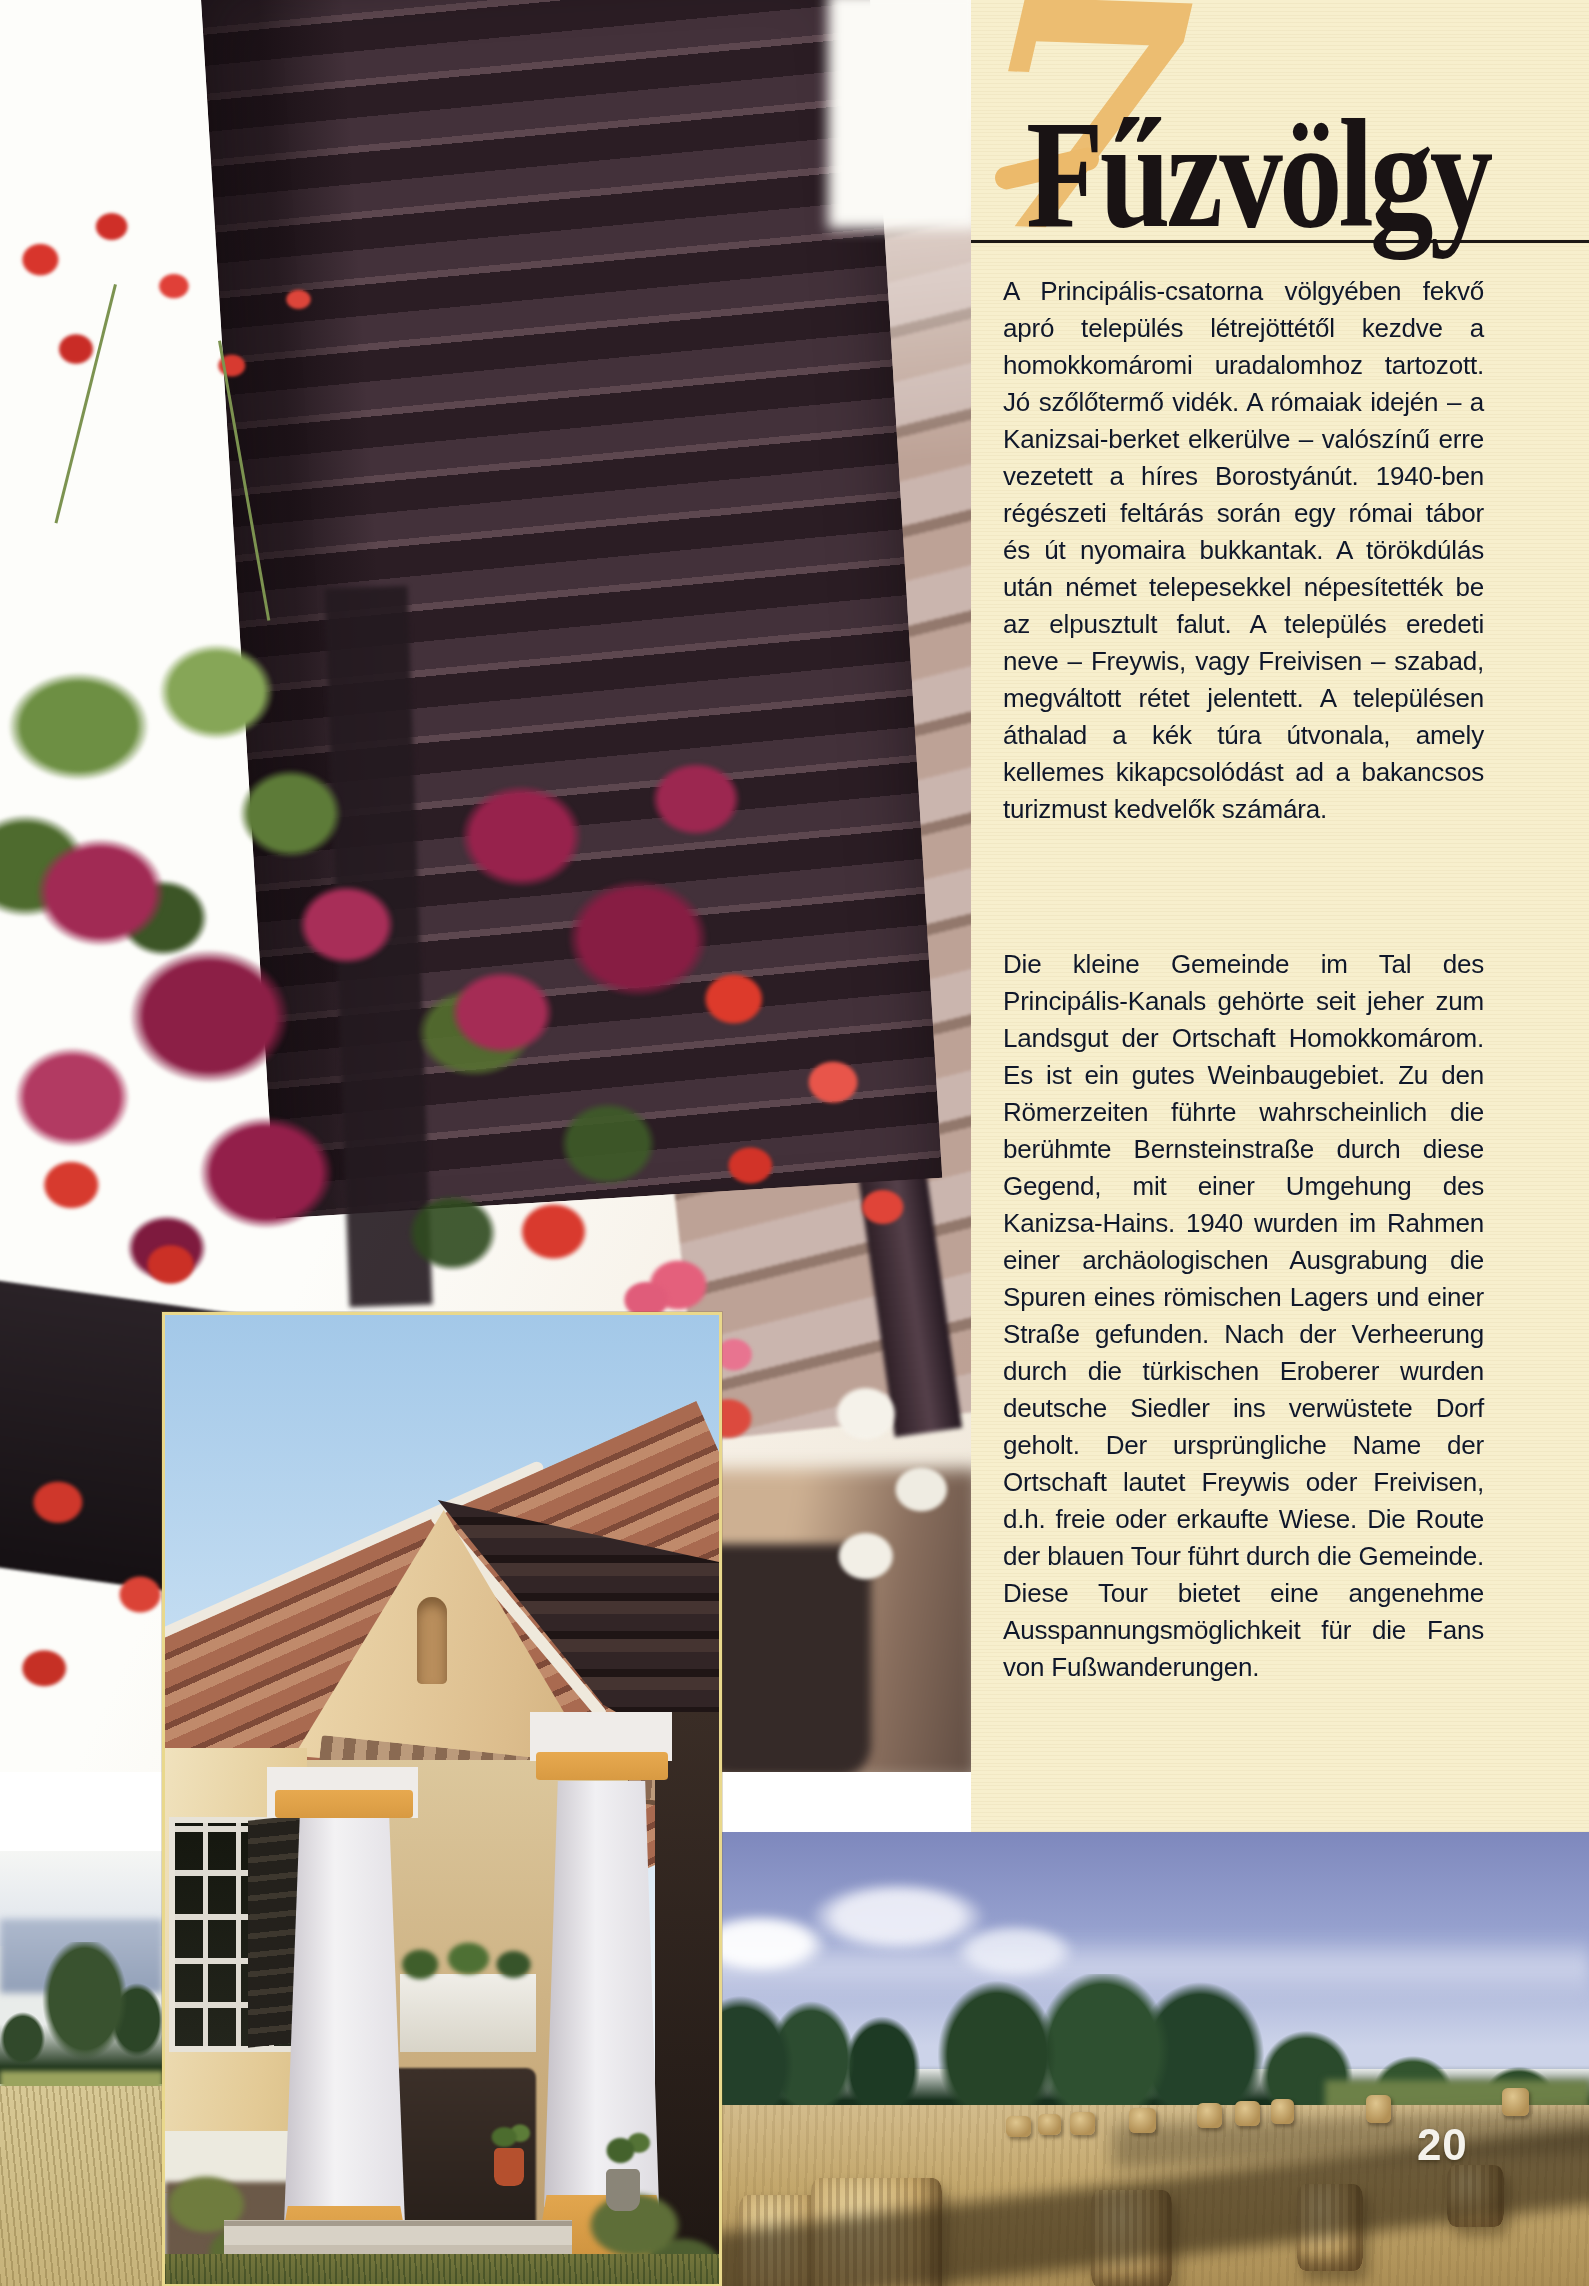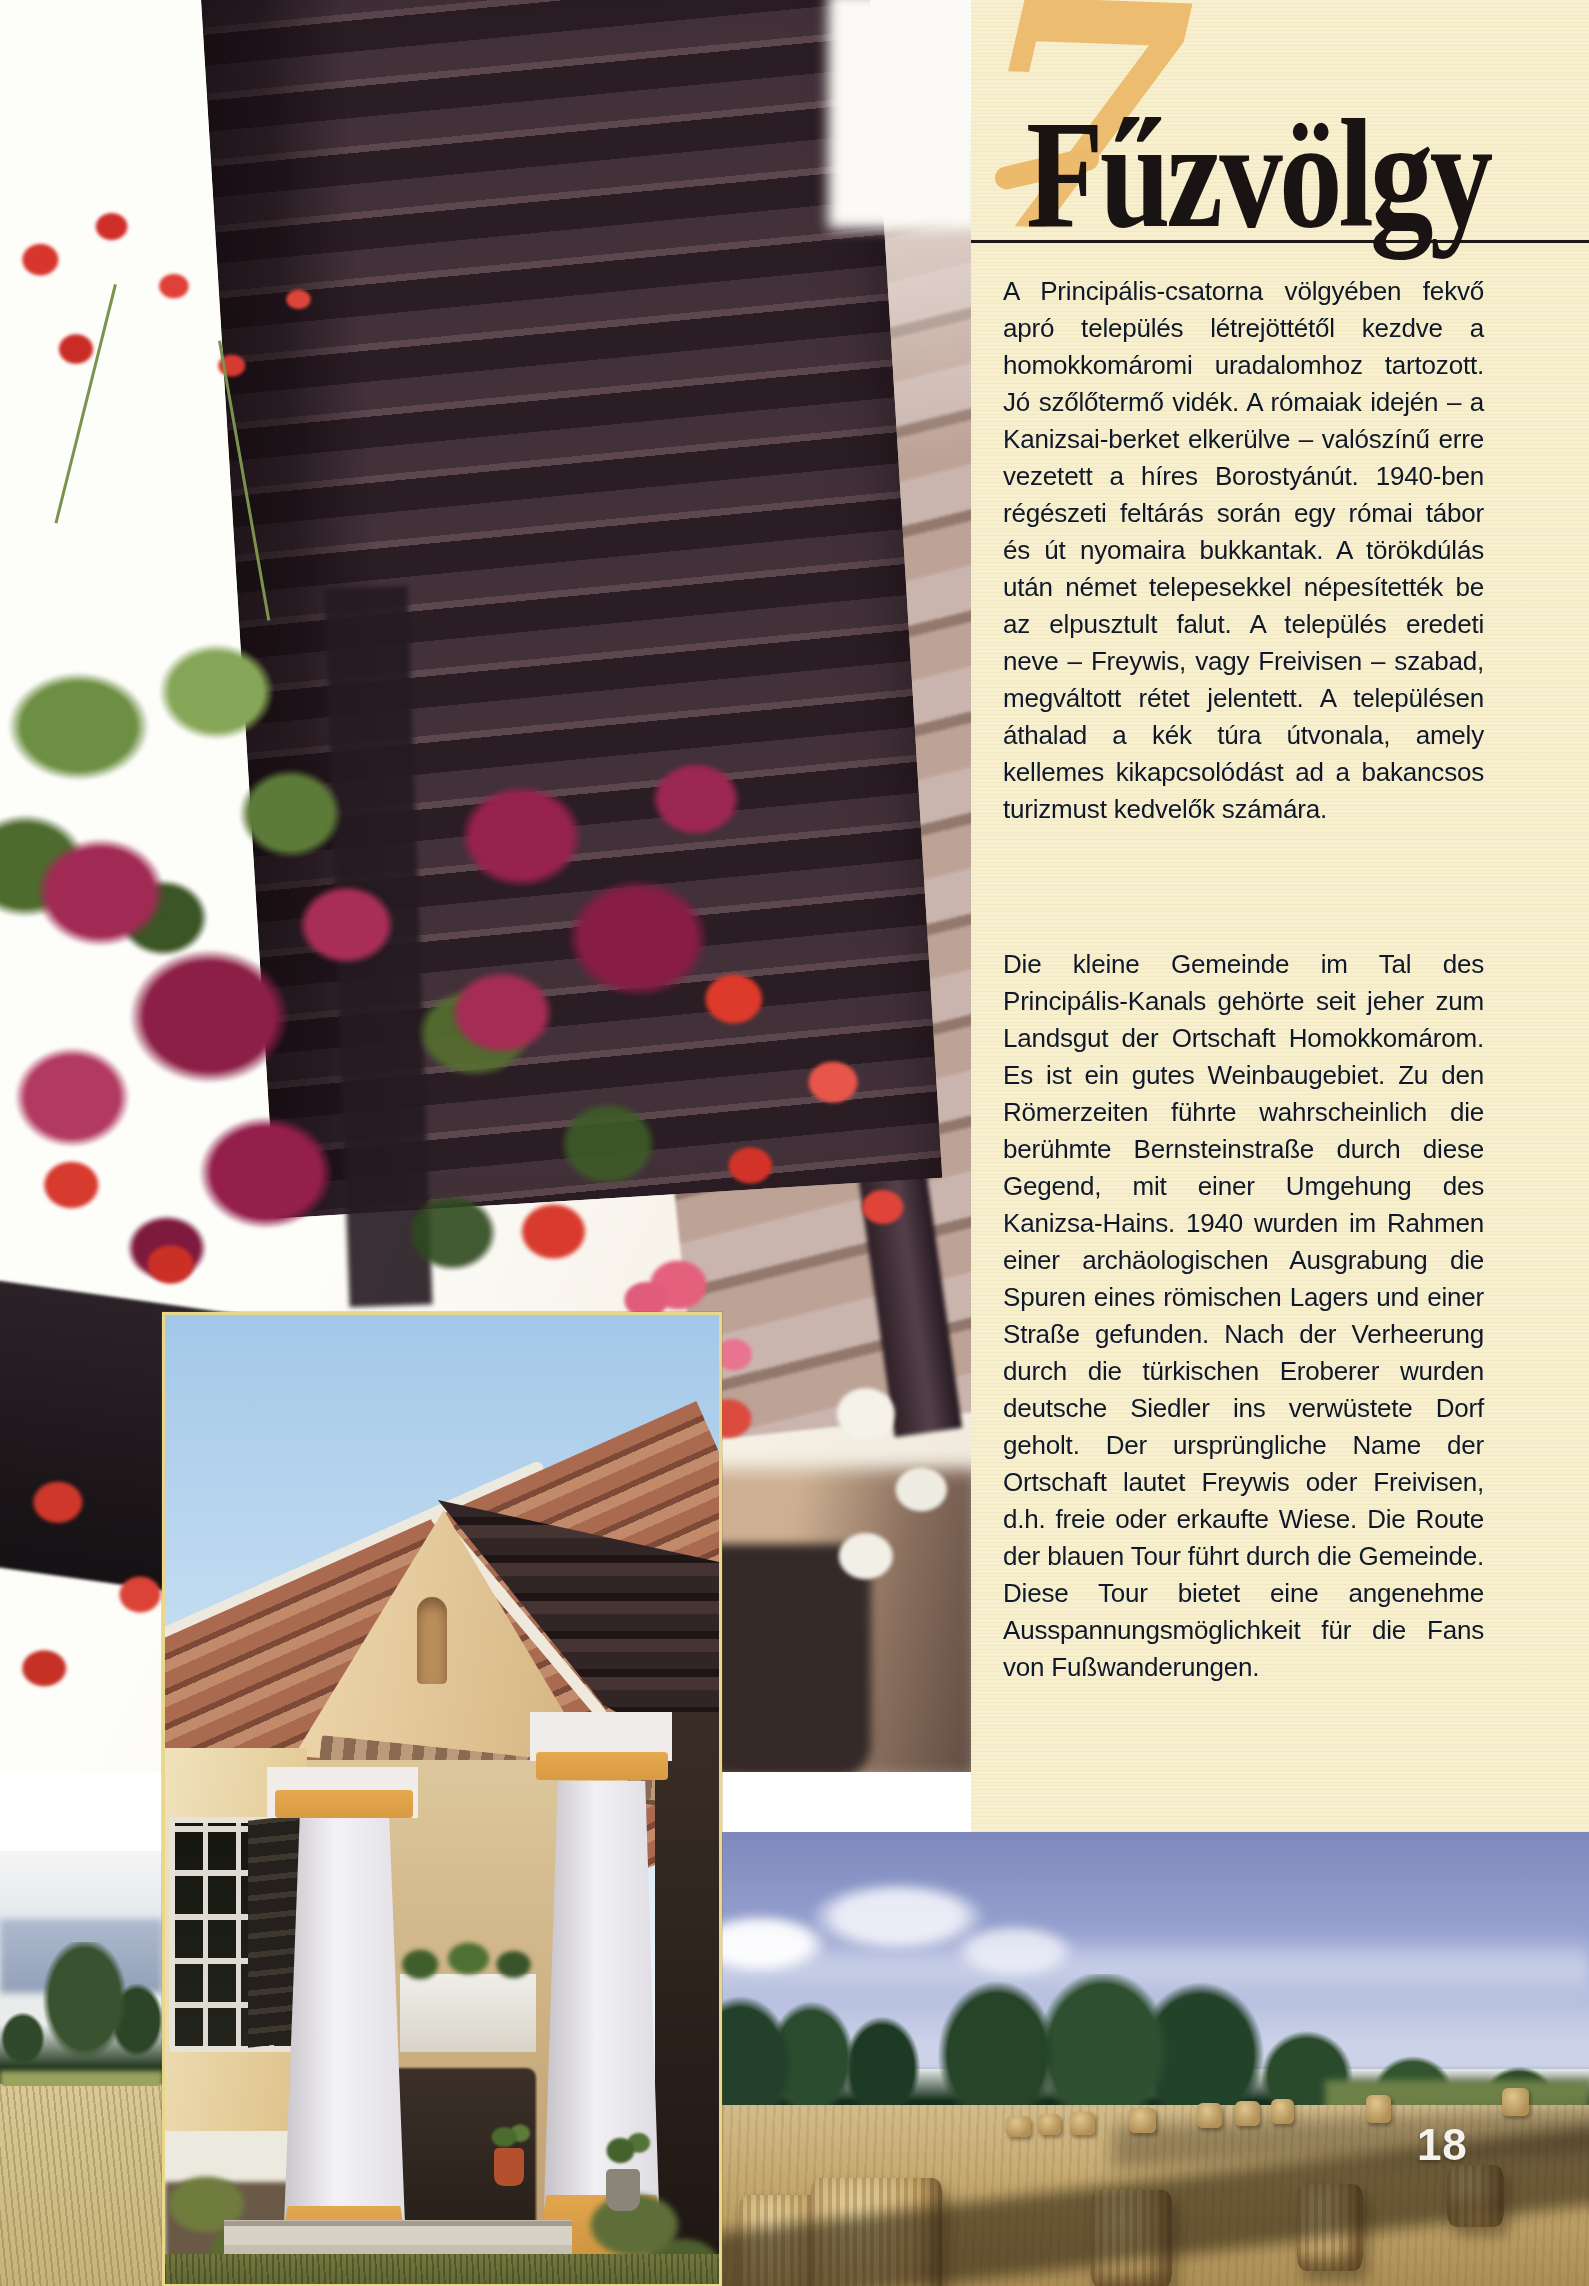--- a/index.html
+++ b/index.html
@@ -365,16 +365,16 @@
     <div class="h-grass-right"></div>
     <div class="h-steps"></div>
     <div class="h-slab"></div>
     <div class="h-grass-front"></div>
     <div class="h-pot1green"></div>
     <div class="h-pot1"></div>
     <div class="h-pot2green"></div>
     <div class="h-pot2"></div>
   </div>
 
-  <div class="page-number">18</div>
+  <div class="page-number">20</div>
 
 </div>
 
 
 </body></html>

